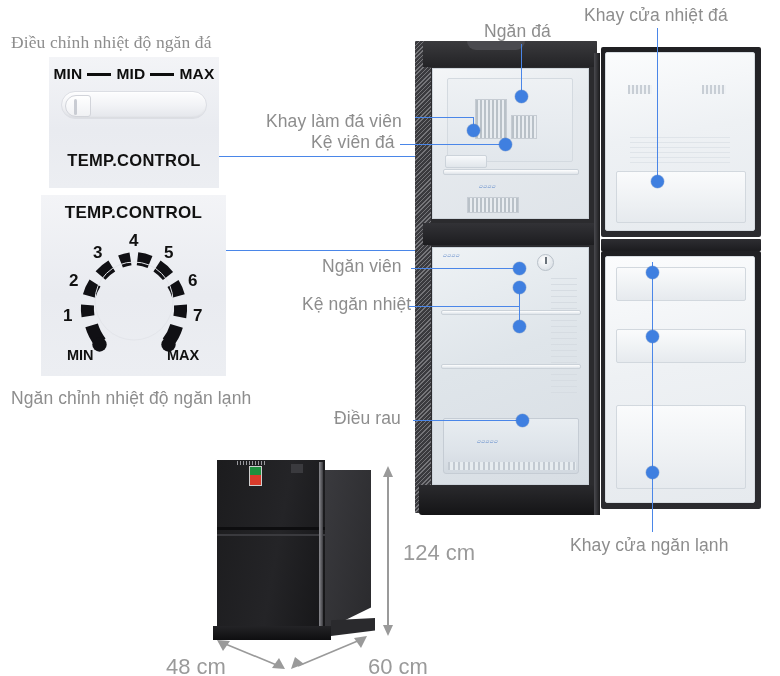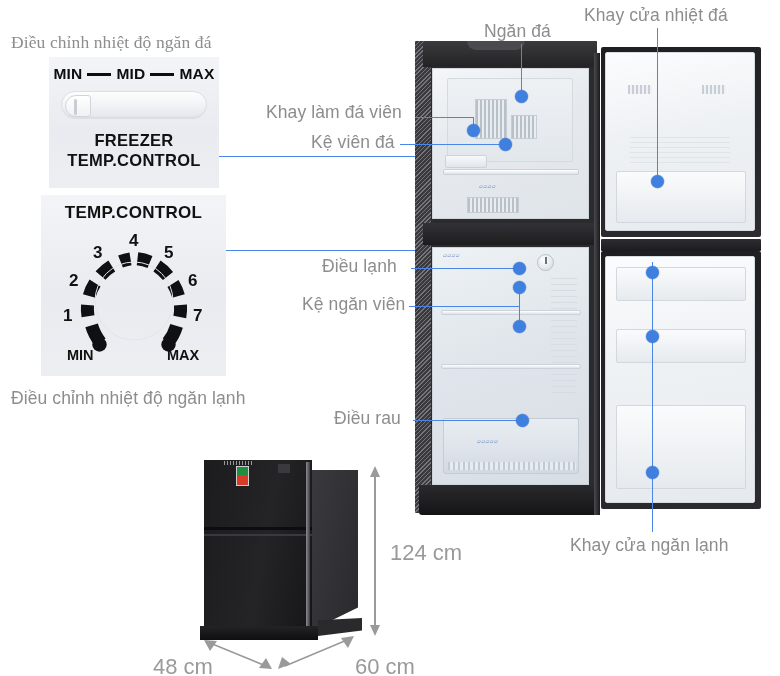--- a/index.html
+++ b/index.html
@@ -134,21 +134,21 @@
     background:linear-gradient(165deg,#1e1e21 0%,#2c2c30 100%);border-radius:2px;}
   .fr-door-in{position:absolute;left:4px;top:5px;width:150px;height:247px;
     background:linear-gradient(170deg,#fbfcfd 0%,#eef1f4 45%,#e6eaee 100%);
     border:1px solid #d7dce1;border-radius:2px;}
   .base{position:absolute;left:4px;top:444px;width:178px;height:30px;
     background:linear-gradient(180deg,#2a2a2d,#141416);border-radius:0 0 3px 3px;}
   .right-edge{position:absolute;right:-3px;top:12px;width:6px;height:462px;
     background:linear-gradient(90deg,#4a4a4f,#1a1a1c);}
 
   
-  #dim-group{left:150px;top:448px;width:270px;height:228px;}
+  #dim-group{left:163px;top:448px;width:270px;height:228px;}
   .dfridge{position:absolute;left:54px;top:12px;width:108px;height:170px;
     background:linear-gradient(100deg,#1c1c1e 0%,#242427 55%,#161618 100%);}
   .dfridge-side{position:absolute;left:162px;top:22px;width:46px;height:160px;
     background:linear-gradient(100deg,#3a3a3e 0%,#2a2a2d 100%);
     clip-path:polygon(0 0,100% -6%,100% 86%,0 100%);}
   .dfr-split{position:absolute;left:54px;top:79px;width:108px;height:3px;background:#0d0d0f;}
   .dfr-split2{position:absolute;left:54px;top:86px;width:108px;height:2px;background:#3a3a3e;}
   .dfr-handle{position:absolute;left:156px;top:14px;width:4px;height:166px;
     background:linear-gradient(90deg,#8b8b90,#3c3c40);}
   .dfr-base{position:absolute;left:50px;top:178px;width:118px;height:14px;
@@ -176,21 +176,20 @@
   <div class="minmidmax">
     <span>MIN</span>
     <span class="mmbar"></span>
     <span>MID</span>
     <span class="mmbar"></span>
     <span>MAX</span>
   </div>
   <div class="slider-track">
     <div class="slider-knob"></div>
   </div>
-  <div class="panel-title" id="freezer-label1">FREEZER</div>
   <div class="panel-title" id="freezer-label2">TEMP.CONTROL</div>
 </div>
 
 <div class="panel" id="temp-panel">
   <div class="panel-title" id="temp-title">TEMP.CONTROL</div>
 
   <div class="dial">
     <svg width="134" height="134" viewBox="0 0 134 134">
       <g fill="none" stroke="#101014" stroke-width="13" stroke-linecap="butt">
         <path d="M 33.5 111.5 A 48 48 0 0 1 24.6 94.4"></path>
@@ -214,21 +213,21 @@
     <span class="dial-num" style="left:62px;top:0px;">4</span>
     <span class="dial-num" style="left:97px;top:12px;">5</span>
     <span class="dial-num" style="left:121px;top:40px;">6</span>
     <span class="dial-num" style="left:126px;top:75px;">7</span>
   </div>
 
   <span class="dial-end" style="left:26px;top:152px;">MIN</span>
   <span class="dial-end" style="left:126px;top:152px;">MAX</span>
 </div>
 
-<div class="caption" style="left:11px;top:388px;">Điều chỉnh nhiệt độ ngăn lạnh</div>
+<div class="caption" style="left:11px;top:388px;">Ngăn chỉnh nhiệt độ ngăn lạnh</div>
 
 <div class="cl-h" style="left:219px;top:156px;width:320px;"></div>
 <div class="dot" style="left:536px;top:150px;"></div>
 
 <div class="cl-h" style="left:226px;top:250px;width:345px;"></div>
 <div class="dot" style="left:567px;top:244px;"></div>
 
 <div class="abs" id="fridge-photo">
 
   <div class="cabinet">
@@ -281,34 +280,34 @@
 </div>
 
 <div class="caption" style="left:484px;top:21px;">Ngăn đá</div>
 <div class="cl-v" style="left:521px;top:44px;height:52px;"></div>
 <div class="dot" style="left:515px;top:90px;"></div>
 
 <div class="caption" style="left:584px;top:5px;">Khay cửa nhiệt đá</div>
 <div class="cl-v" style="left:657px;top:28px;height:152px;"></div>
 <div class="dot" style="left:651px;top:175px;"></div>
 
-<div class="caption" style="left:266px;top:102px;">Khay làm đá viên</div>
+<div class="caption" style="left:266px;top:111px;">Khay làm đá viên</div>
 <div class="cl-h" style="left:415px;top:117px;width:59px;"></div>
 <div class="cl-v" style="left:473px;top:117px;height:9px;"></div>
 <div class="dot" style="left:467px;top:124px;"></div>
 
 <div class="caption" style="left:311px;top:132px;">Kệ viên đá</div>
 <div class="cl-h" style="left:400px;top:144px;width:105px;"></div>
 <div class="dot" style="left:499px;top:138px;"></div>
 
-<div class="caption" style="left:322px;top:256px;">Điều lạnh</div>
+<div class="caption" style="left:322px;top:256px;">Ngăn viên</div>
 <div class="cl-h" style="left:411px;top:268px;width:108px;"></div>
 <div class="dot" style="left:513px;top:262px;"></div>
 
-<div class="caption" style="left:302px;top:294px;">Kệ ngăn viên</div>
+<div class="caption" style="left:302px;top:294px;">Kệ ngăn nhiệt</div>
 <div class="cl-h" style="left:409px;top:306px;width:110px;"></div>
 <div class="cl-v" style="left:519px;top:286px;height:40px;"></div>
 <div class="dot" style="left:513px;top:281px;"></div>
 <div class="dot" style="left:513px;top:320px;"></div>
 
 <div class="caption" style="left:334px;top:408px;">Điều rau</div>
 <div class="cl-h" style="left:413px;top:420px;width:110px;"></div>
 <div class="dot" style="left:516px;top:414px;"></div>
 
 <div class="caption" style="left:570px;top:535px;">Khay cửa ngăn lạnh</div>

